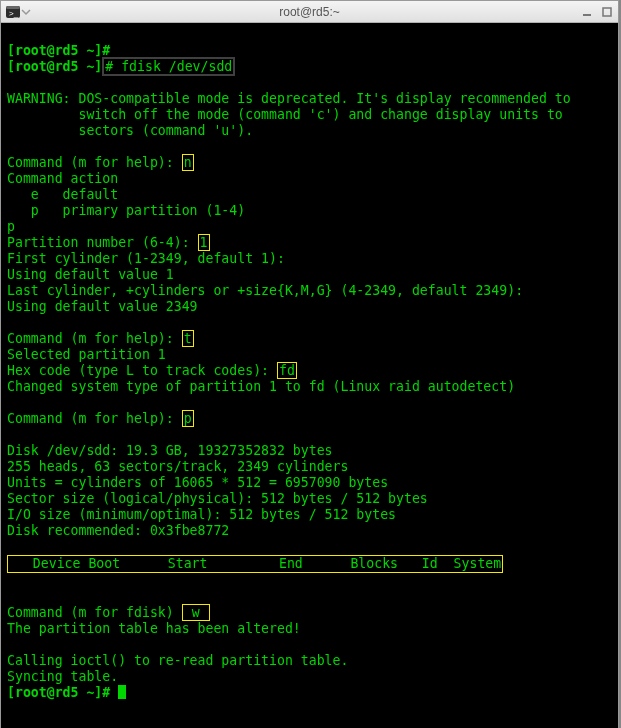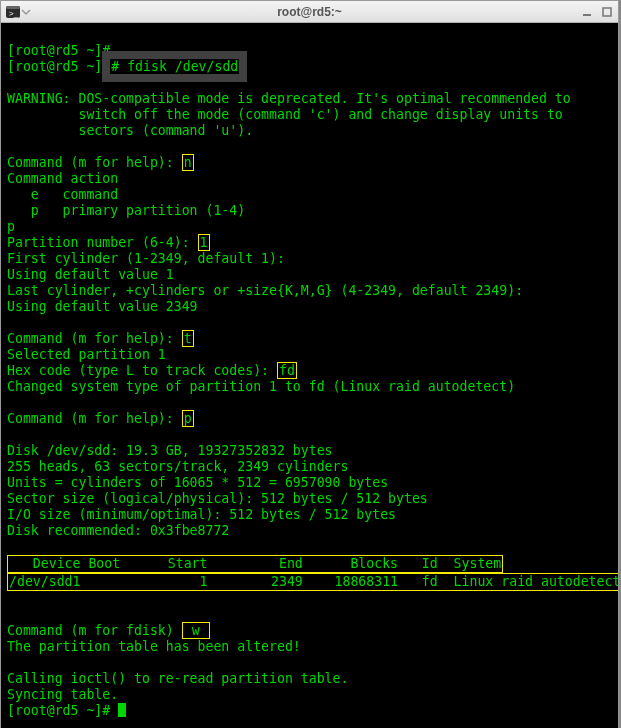--- a/index.html
+++ b/index.html
@@ -23,21 +23,21 @@
     display:flex;
     align-items:center;
     position:relative;
     color:#4a4a4a;
     font-family:sans-serif;
     font-size:12px;
   }
   .titlebar .tb-left { display:flex; align-items:center; padding-left:4px; }
   .titlebar .tb-title {
     position:absolute; left:0; right:0; text-align:center;
-    font-weight:bold; color:#555;
+    font-weight:normal; color:#555;
     pointer-events:none;
   }
   .titlebar .tb-right {
     position:absolute; right:4px; top:0; height:22px;
     display:flex; align-items:center; gap:6px;
   }
   .tb-icon {
     width:16px; height:16px;
     display:inline-block;
   }
@@ -50,23 +50,23 @@
   .terminal {
     background:#000;
     color:#00d600;
     padding:4px 0 4px 6px;
     white-space:pre;
     min-height:700px;
     position:relative;
     overflow:hidden;
   }
   .terminal .line { white-space:pre; }
-  .bold { font-weight:normal; }
+  .bold { font-weight:bold; }
   .box { border:1px solid #f3ea00; padding:0 1px;}
-  .box-thick { border:8px solid #404040; padding:0 1px; }
+  .box-thick { border:2px solid #404040; padding:0 1px; }
   .linebox { display:block; border:1px solid #f3ea00; padding:0 1px; width:fit-content; }
 
   .cursor {
     display:inline-block; width:8px; height:14px;
     background:#00d600; vertical-align:-2px;
   }
 </style>
 </head>
 <body>
 
@@ -101,27 +101,27 @@
             <rect x="2" y="2" width="8" height="8" fill="none" stroke="#777" stroke-width="1.5"></rect>
           </svg>
       </span>
     </div>
   </div>
 
   <div class="terminal">
 <span class="line"><span class="bold">[root@rd5 ~]#</span></span>
 <span class="line"><span class="bold">[root@rd5 ~]</span><span class="box-thick"><span># fdisk /dev/sdd</span></span></span>
 <span class="line"> </span>
-<span class="line">WARNING: DOS-compatible mode is deprecated. It's optimal recommended to</span>
+<span class="line">WARNING: DOS-compatible mode is deprecated. It's display recommended to</span>
 <span class="line">         switch off the mode (command 'c') and change display units to</span>
 <span class="line">         sectors (command 'u').</span>
 <span class="line"> </span>
 <span class="line"><span>Command (m for help): </span><span class="box"><span>n</span></span></span>
 <span class="line">Command action</span>
-<span class="line">   e   command</span>
+<span class="line">   e   default</span>
 <span class="line">   p   primary partition (1-4)</span>
 <span class="line">p</span>
 <span class="line"><span>Partition number (6-4): </span><span class="box"><span>1</span></span></span>
 <span class="line">First cylinder (1-2349, default 1):</span>
 <span class="line">Using default value 1</span>
 <span class="line">Last cylinder, +cylinders or +size{K,M,G} (4-2349, default 2349):</span>
 <span class="line">Using default value 2349</span>
 <span class="line"> </span>
 <span class="line"><span>Command (m for help): </span><span class="box"><span>t</span></span></span>
 <span class="line">Selected partition 1</span>
@@ -130,21 +130,21 @@
 <span class="line"> </span>
 <span class="line"><span>Command (m for help): </span><span class="box"><span>p</span></span></span>
 <span class="line"> </span>
 <span class="line">Disk /dev/sdd: 19.3 GB, 19327352832 bytes</span>
 <span class="line">255 heads, 63 sectors/track, 2349 cylinders</span>
 <span class="line">Units = cylinders of 16065 * 512 = 6957090 bytes</span>
 <span class="line">Sector size (logical/physical): 512 bytes / 512 bytes</span>
 <span class="line">I/O size (minimum/optimal): 512 bytes / 512 bytes</span>
 <span class="line">Disk recommended: 0x3fbe8772</span>
 <span class="line"> </span>
-<span class="linebox"><span>   Device Boot      Start         End      Blocks   Id  System</span></span><span class="linebox"><span>/dev/sdd1               1        2349    18868311   fd  Linux raid autodetect</span></span>
+<span class="linebox"><span>   Device Boot      Start         End      Blocks   Id  System</span></span>
 <span class="line"> </span>
 <span class="line"><span>Command (m for fdisk) </span><span class="box"> <span>w</span> </span></span>
 <span class="line">The partition table has been altered!</span>
 <span class="line"> </span>
 <span class="line">Calling ioctl() to re-read partition table.</span>
 <span class="line">Syncing table.</span>
 <span class="line"><span class="bold">[root@rd5 ~]#</span> <span class="cursor"></span></span>
     
   </div>
 

